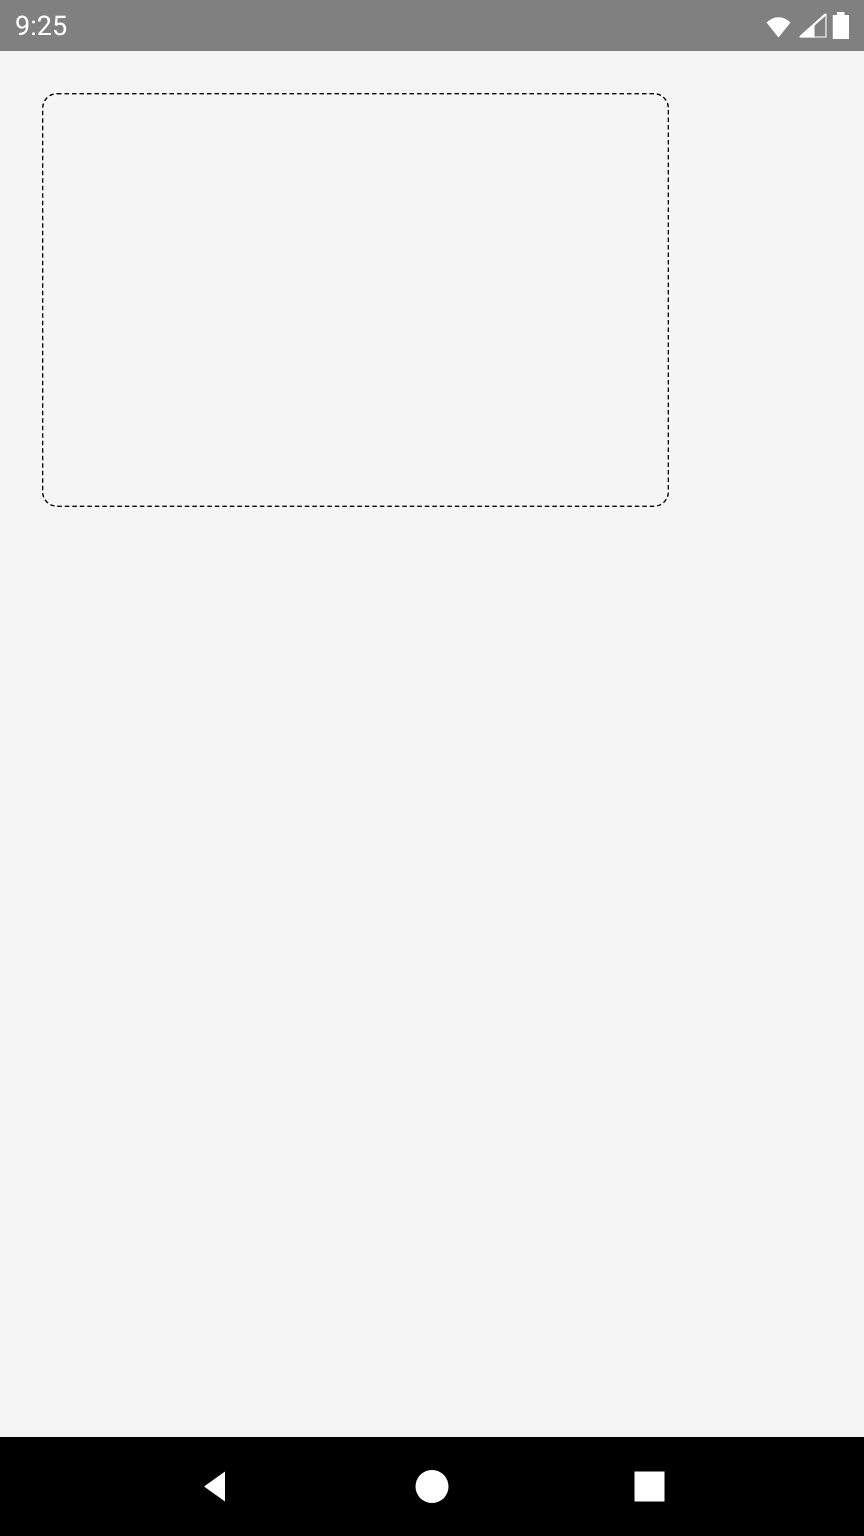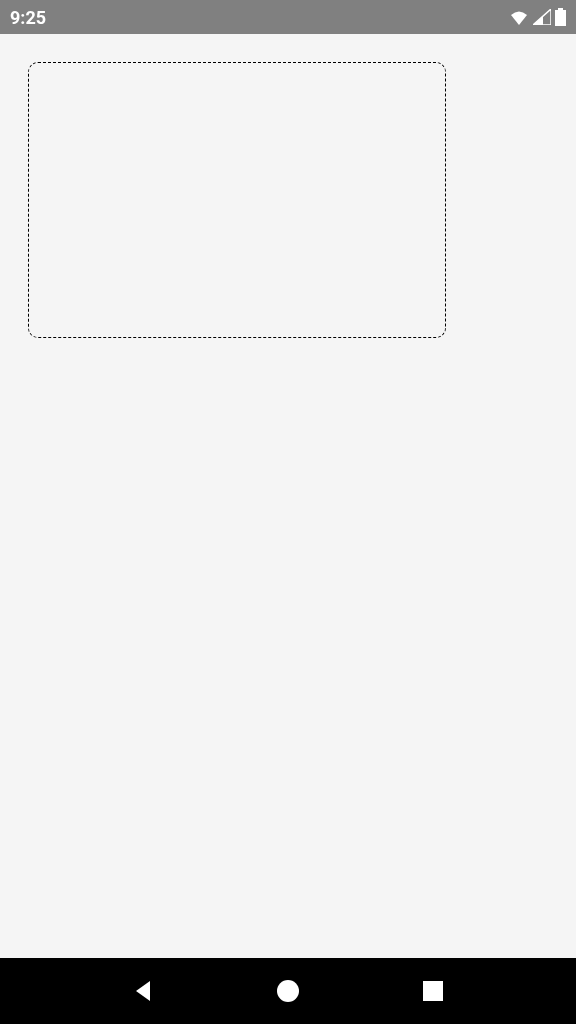--- a/index.html
+++ b/index.html
@@ -20,21 +20,21 @@
       height: 34px;
       background: #808080;
       display: flex;
       justify-content: space-between;
       align-items: center;
       padding: 0 10px;
       color: white;
     }
     .status-time {
       font-size: 18px;
-      font-weight: 700;
+      font-weight: 400;
     }
     .status-icons {
       display: flex;
       align-items: center;
       gap: 4px;
     }
     .wifi-icon, .signal-icon, .battery-icon {
       display: inline-flex;
       align-items: center;
     }

